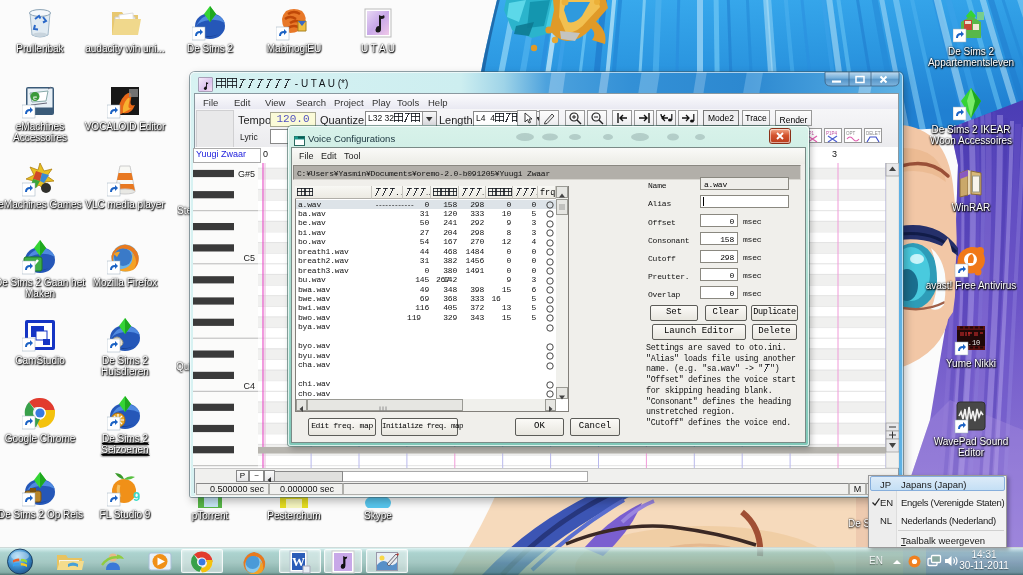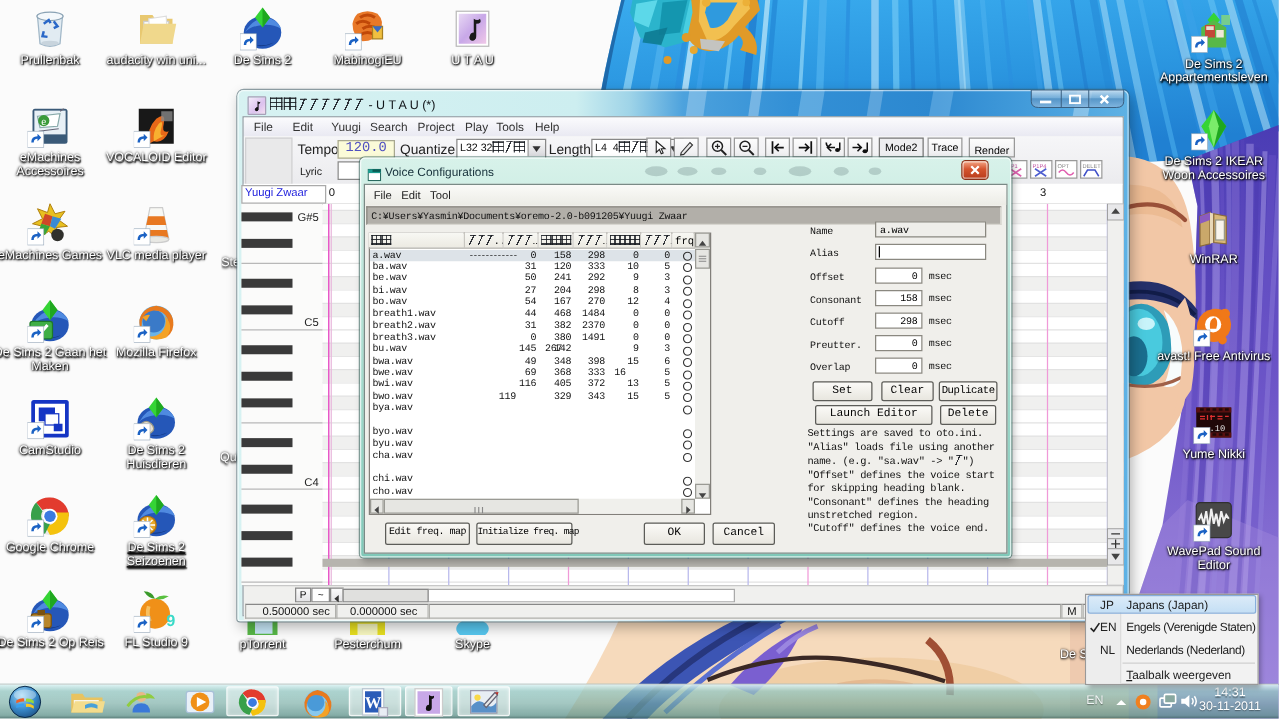--- a/index.html
+++ b/index.html
@@ -529,21 +529,21 @@
 <path d="M1,0 L75,0 L75,9 Q75,14 69,14 L7,14 Q1,14 1,9 Z" fill="url(#cbg)" stroke="#3a5f80" stroke-width="0.8"></path>
 <path d="M25,0 L25,14 M47,0 L47,14" stroke="#3a5f80" stroke-width="0.8"></path>
 <rect x="8" y="8.5" width="9" height="2.2" fill="#fff"></rect>
 <rect x="32" y="4.5" width="8" height="6" fill="none" stroke="#fff" stroke-width="1.5"></rect>
 <path d="M56.5,4.5 L62.5,10.5 M62.5,4.5 L56.5,10.5" stroke="#fff" stroke-width="2"></path>
 </svg></div>
 <div class="abs" style="left:4px;top:21px;width:705px;height:400px;background:#f0f0ef;border:1px solid #8a98a0;box-sizing:border-box"></div>
 <div class="abs" style="left:5px;top:22px;width:703px;height:15px;background:linear-gradient(#fbfbfd,#e9e9f2);font:9.5px 'Liberation Sans';color:#333">
 <span style="position:absolute;left:8px;top:3px">File</span>
       <span style="position:absolute;left:39px;top:3px">Edit</span>
-<span style="position:absolute;left:70px;top:3px">Yuugi</span>
+<span style="position:absolute;left:70px;top:3px">View</span>
       <span style="position:absolute;left:101px;top:3px">Search</span>
 <span style="position:absolute;left:139px;top:3px">Project</span>
       <span style="position:absolute;left:177px;top:3px">Play</span>
 <span style="position:absolute;left:202px;top:3px">Tools</span>
       <span style="position:absolute;left:233px;top:3px">Help</span>
     </div>
 <div class="abs" style="left:5px;top:37px;width:703px;height:39px;background:linear-gradient(#f6f6f8,#ebebee);border-bottom:1px solid #c8c8cc"></div>
 <div class="abs" style="left:6px;top:38px;width:36px;height:36px;background:#e9e9ea;border:1px solid #d0d0d2"></div>
 <div class="abs" style="left:48px;top:42px;font:11px 'Liberation Sans';color:#222">Tempo</div>
 <div class="abs" style="left:80px;top:40px;width:44px;height:13px;background:#fbfbd8;border:1px solid #a8a890;font:11px 'Liberation Mono';color:#5050c0;text-align:center">120.0</div>
@@ -824,21 +824,21 @@
         <span style="position:absolute;left:185px;top:0.5px;width:30px;text-align:right">0</span>
         <span style="position:absolute;left:210px;top:0.5px;width:30px;text-align:right">0</span>
         <svg style="position:absolute;left:250px;top:1px" width="8" height="8">
           <circle cx="4" cy="4" r="3.2" fill="none" stroke="#333" stroke-width="0.9"></circle>
         </svg>
       </div>
       <div style="position:absolute;left:0;top:56.69999999999999px;width:261px;height:9.45px;font:8px/1.1 'Liberation Mono';color:#111;letter-spacing:-0.2px">
         <span style="position:absolute;left:2px;top:0.5px">breath2.wav</span>
         <span style="position:absolute;left:103px;top:0.5px;width:30px;text-align:right">31</span>
         <span style="position:absolute;left:131px;top:0.5px;width:30px;text-align:right">382</span>
-        <span style="position:absolute;left:158px;top:0.5px;width:30px;text-align:right">2370</span>
+        <span style="position:absolute;left:158px;top:0.5px;width:30px;text-align:right">1456</span>
         <span style="position:absolute;left:185px;top:0.5px;width:30px;text-align:right">0</span>
         <span style="position:absolute;left:210px;top:0.5px;width:30px;text-align:right">0</span>
         <svg style="position:absolute;left:250px;top:1px" width="8" height="8">
           <circle cx="4" cy="4" r="3.2" fill="none" stroke="#333" stroke-width="0.9"></circle>
         </svg>
       </div>
       <div style="position:absolute;left:0;top:66.14999999999998px;width:261px;height:9.45px;font:8px/1.1 'Liberation Mono';color:#111;letter-spacing:-0.2px">
         <span style="position:absolute;left:2px;top:0.5px">breath3.wav</span>
         <span style="position:absolute;left:103px;top:0.5px;width:30px;text-align:right">0</span>
         <span style="position:absolute;left:131px;top:0.5px;width:30px;text-align:right">380</span>
@@ -888,21 +888,21 @@
         <span style="position:absolute;left:131px;top:0.5px;width:30px;text-align:right">405</span>
         <span style="position:absolute;left:158px;top:0.5px;width:30px;text-align:right">372</span>
         <span style="position:absolute;left:185px;top:0.5px;width:30px;text-align:right">13</span>
         <span style="position:absolute;left:210px;top:0.5px;width:30px;text-align:right">5</span>
         <svg style="position:absolute;left:250px;top:1px" width="8" height="8">
           <circle cx="4" cy="4" r="3.2" fill="none" stroke="#333" stroke-width="0.9"></circle>
         </svg>
       </div>
       <div style="position:absolute;left:0;top:113.39999999999998px;width:261px;height:9.45px;font:8px/1.1 'Liberation Mono';color:#111;letter-spacing:-0.2px">
         <span style="position:absolute;left:2px;top:0.5px">bwo.wav</span>
-        <span style="position:absolute;left:103px;top:0.5px;width:30px;text-align:left">119</span>
+        <span style="position:absolute;left:103px;top:0.5px;width:30px;text-align:center">119</span>
         <span style="position:absolute;left:131px;top:0.5px;width:30px;text-align:right">329</span>
         <span style="position:absolute;left:158px;top:0.5px;width:30px;text-align:right">343</span>
         <span style="position:absolute;left:185px;top:0.5px;width:30px;text-align:right">15</span>
         <span style="position:absolute;left:210px;top:0.5px;width:30px;text-align:right">5</span>
         <svg style="position:absolute;left:250px;top:1px" width="8" height="8">
           <circle cx="4" cy="4" r="3.2" fill="none" stroke="#333" stroke-width="0.9"></circle>
         </svg>
       </div>
       <div style="position:absolute;left:0;top:122.85px;width:261px;height:9.45px;font:8px/1.1 'Liberation Mono';color:#111;letter-spacing:-0.2px">
         <span style="position:absolute;left:2px;top:0.5px">bya.wav</span>

